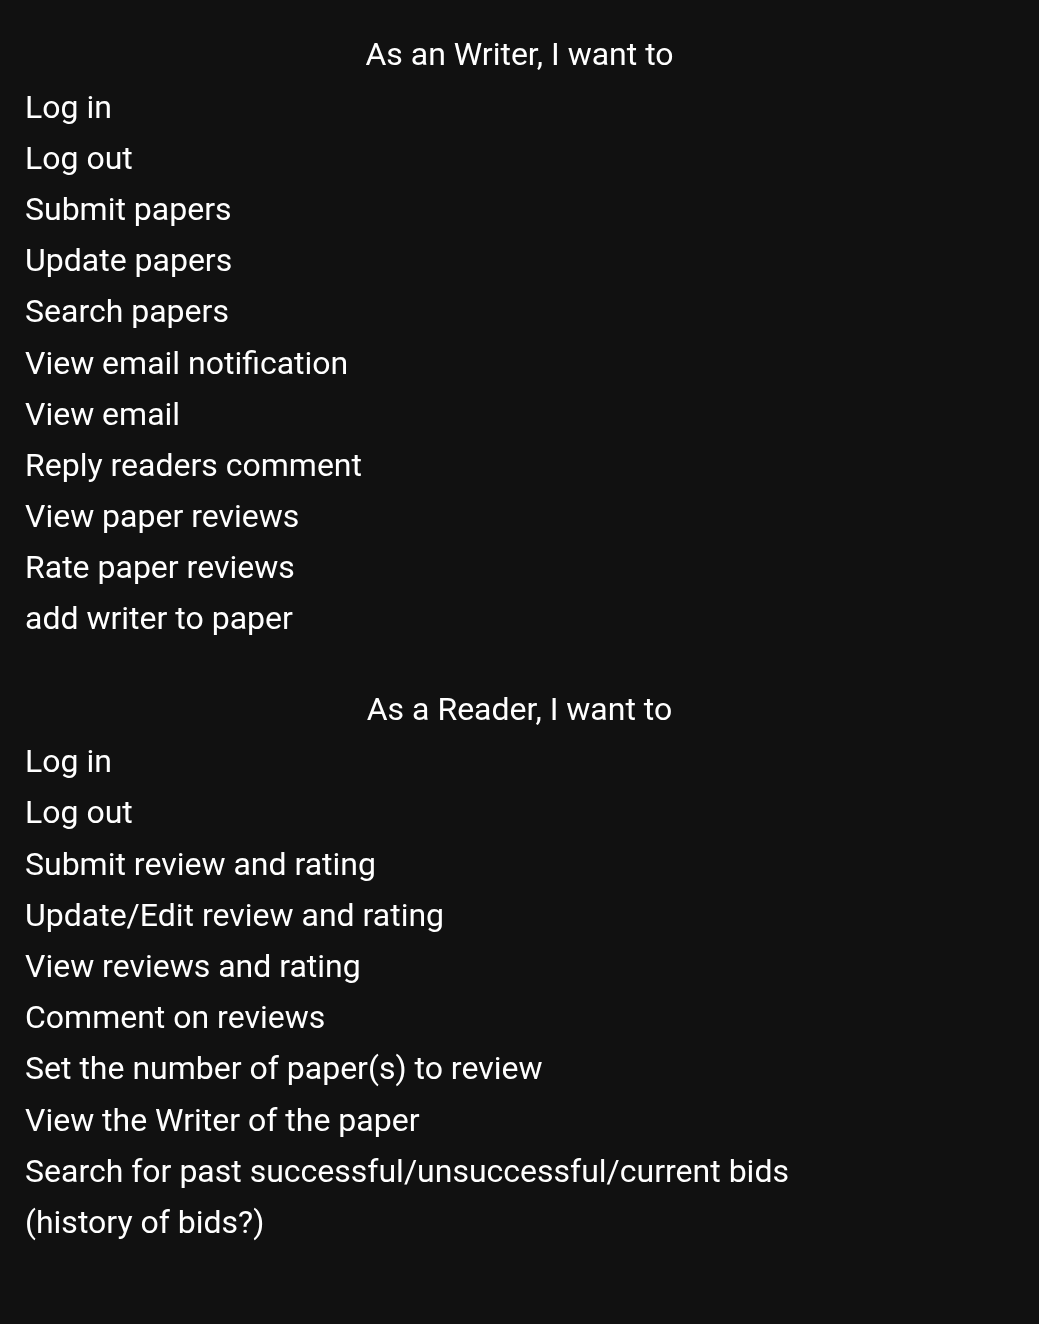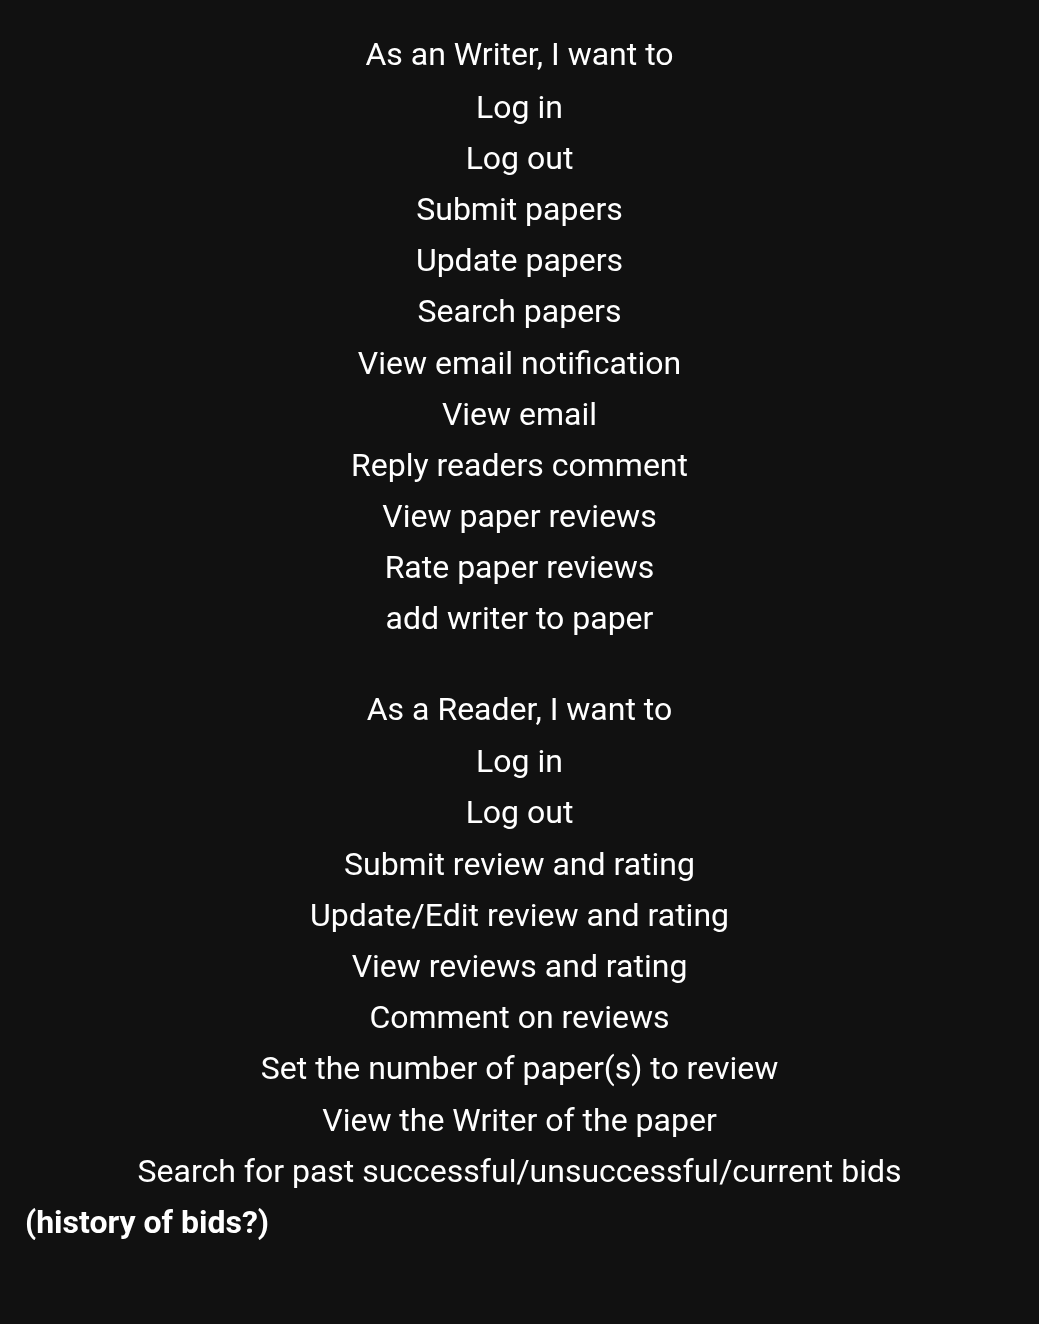--- a/index.html
+++ b/index.html
@@ -29,26 +29,25 @@
       color: #ffffff;
       margin-bottom: 2px;
       text-align: center;
     }
 
     .item {
       font-size: 32px;
       font-weight: 400;
       color: #ffffff;
       line-height: 1.6;
-      text-align: center;
     }
 
     .item-continuation {
       font-size: 32px;
-      font-weight: 700;
+      font-weight: 400;
       color: #ffffff;
       line-height: 1.6;
     }
   </style>
 </head>
 <body>
 
 <div class="section">
   <div class="section-title">As an Writer, I want to</div>
   <div>

